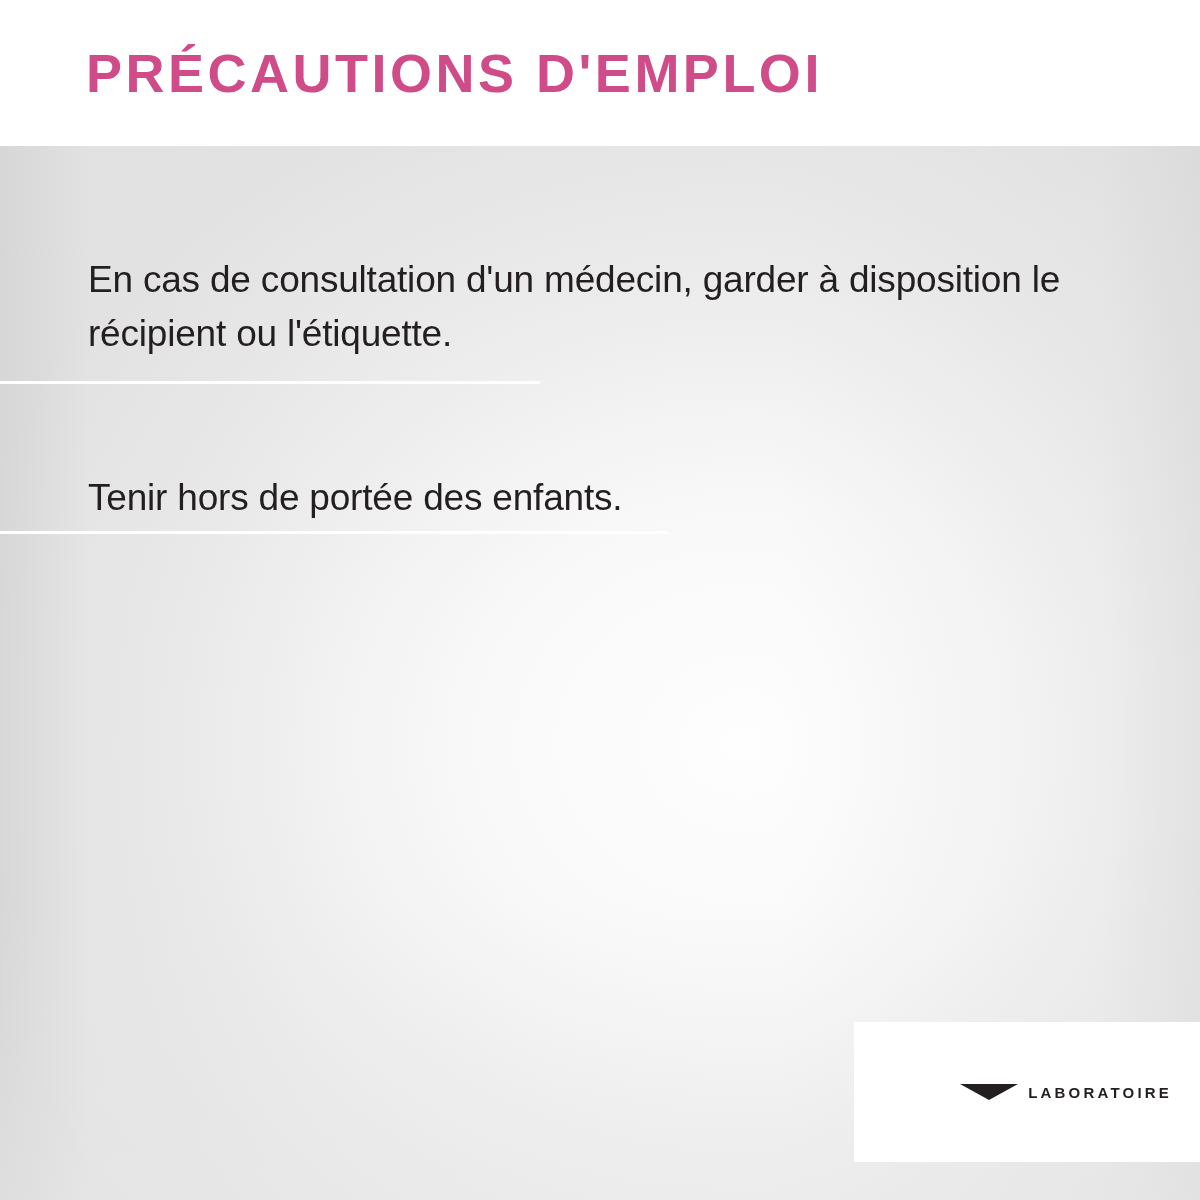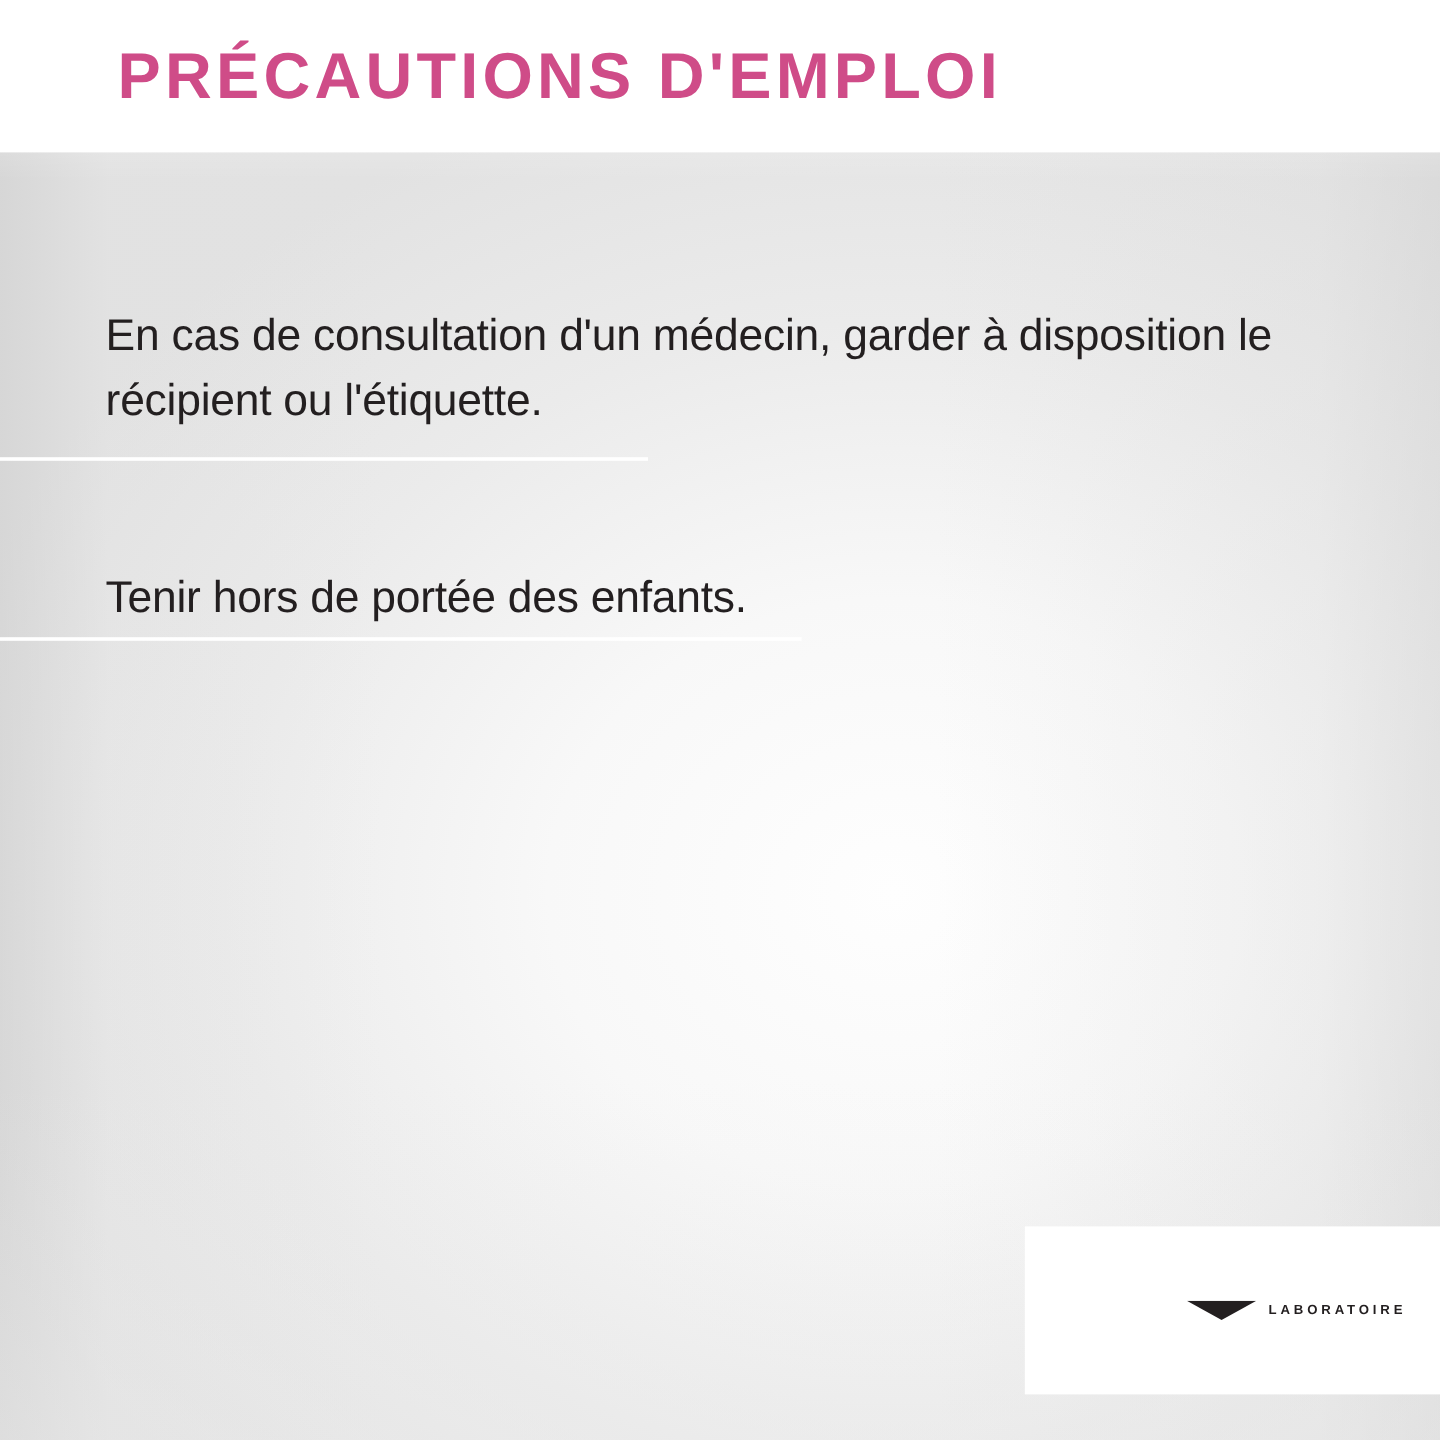--- a/index.html
+++ b/index.html
@@ -43,25 +43,24 @@
     inset: 0;
     z-index: 3;
   }
 
   
   .title-block {
     position: absolute;
     top: 0;
     left: 0;
     right: 0;
-    height: 127px;
+    height: 146px;
     background: #ffffff;
     display: flex;
     align-items: center;
-    padding-left: 12px;
   }
   .title {
     margin: 0;
     padding-left: 86px;
     font-size: 54px;
     line-height: 1;
     font-weight: bold;
     letter-spacing: 3.5px;
     color: #cf4c88;
     font-family: "Liberation Sans", sans-serif;
@@ -112,21 +111,21 @@
     display: flex;
     align-items: center;
     gap: 10px;
     margin-right: 2px;
   }
   .logo-chevron {
     display: block;
     line-height: 0;
   }
   .logo-lab {
-    font-size: 11px;
+    font-size: 15px;
     letter-spacing: 3.2px;
     font-weight: bold;
     color: #231f20;
     font-family: "Liberation Sans", sans-serif;
   }
   .logo-main {
     display: flex;
     align-items: flex-end;
     gap: 4px;
     margin-top: 2px;

